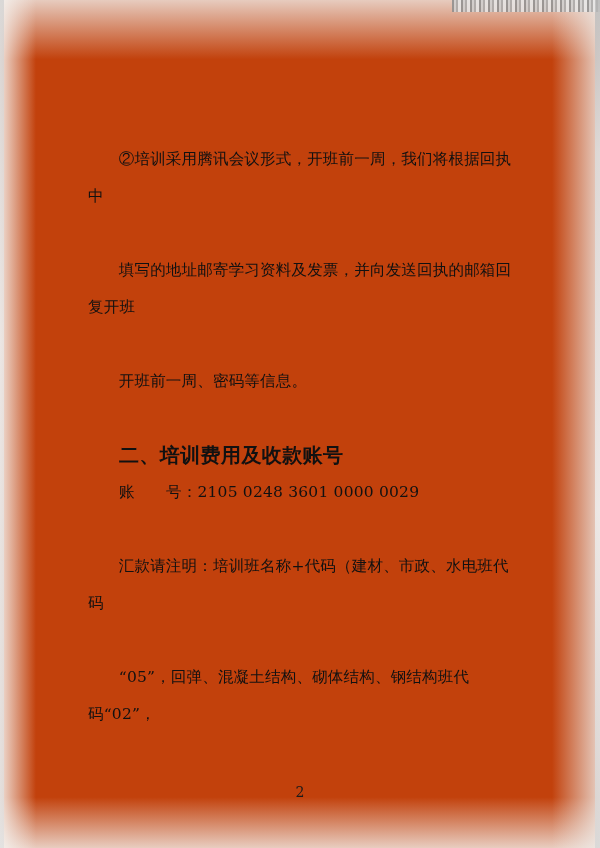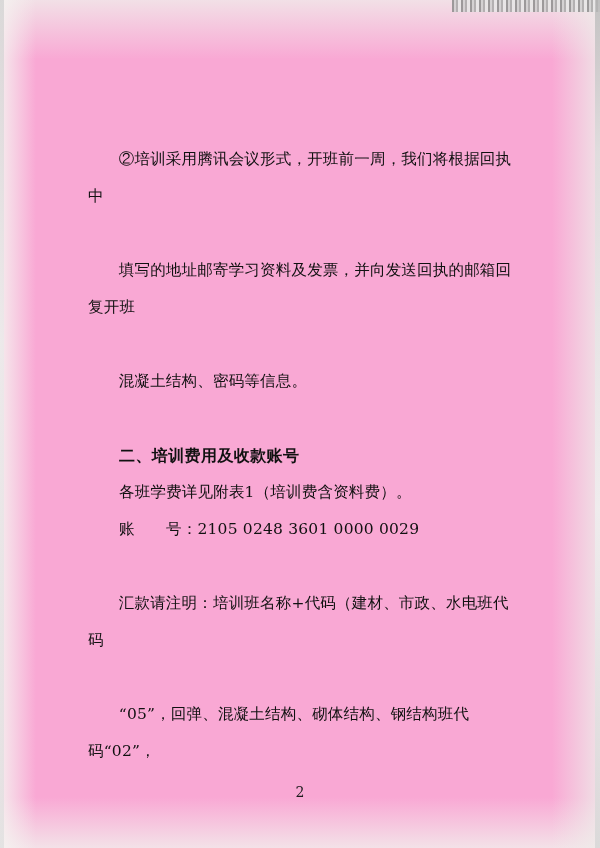--- a/index.html
+++ b/index.html
@@ -4,21 +4,21 @@
 <style>
   html, body {
     margin: 0;
     padding: 0;
     background: #6f6f6f;
   }
   .page {
     position: relative;
     width: 600px;
     height: 848px;
-    background: #f9a8d4;
+    background: #c2410c;
     overflow: hidden;
     font-family: "DejaVu Serif", "Liberation Serif", serif;
   }
   
   .paper-tint {
     position: absolute;
     inset: 0;
     background:
       linear-gradient(90deg, rgba(245,243,240,0.9) 0%, rgba(255,255,255,0) 6%),
       linear-gradient(270deg, rgba(238,236,233,0.85) 0%, rgba(255,255,255,0) 8%),
@@ -78,21 +78,21 @@
     font-size: 15.5px;
     line-height: 37px;
     letter-spacing: 0.2px;
     white-space: pre-wrap;
   }
   .indent2 {
     text-indent: 31px;
   }
   .heading {
     font-family: "DejaVu Sans", "Liberation Sans", sans-serif;
-    font-size: 16px;
+    font-size: 20px;
     font-weight: bold;
     line-height: 37px;
     text-indent: 31px;
     letter-spacing: 0.4px;
   }
   .para {
     margin-bottom: 0;
   }
 
   .page-number {
@@ -113,26 +113,25 @@
   <div class="paper-tint"></div>
   <div class="scan-edge-top"></div>
   <div class="scan-edge-right"></div>
   <div class="scan-edge-left"></div>
 
   <div class="content">
 
     <p class="body-line indent2 para">
       <span>②培训采用腾讯会议形式，开班前一周，我们将根据回执中</span><br>
       <span class="noindent">填写的地址邮寄学习资料及发票，并向发送回执的邮箱回复开班</span><br>
-      <span class="noindent">混凝土结构、密码等信息。</span>
+      <span class="noindent">开班前一周、密码等信息。</span>
     </p>
 
     <h2 class="heading">二、培训费用及收款账号</h2>
 
-    <p class="body-line indent2 para">各班学费详见附表1（培训费含资料费）。</p>
 
 
     <p class="body-line indent2 para">账　　号：2105 0248 3601 0000 0029</p>
 
 
     <p class="body-line indent2 para">
       <span>汇款请注明：培训班名称+代码（建材、市政、水电班代码</span><br>
       <span>“05”，回弹、混凝土结构、砌体结构、钢结构班代码“02”，</span><br>
       <br>
       

